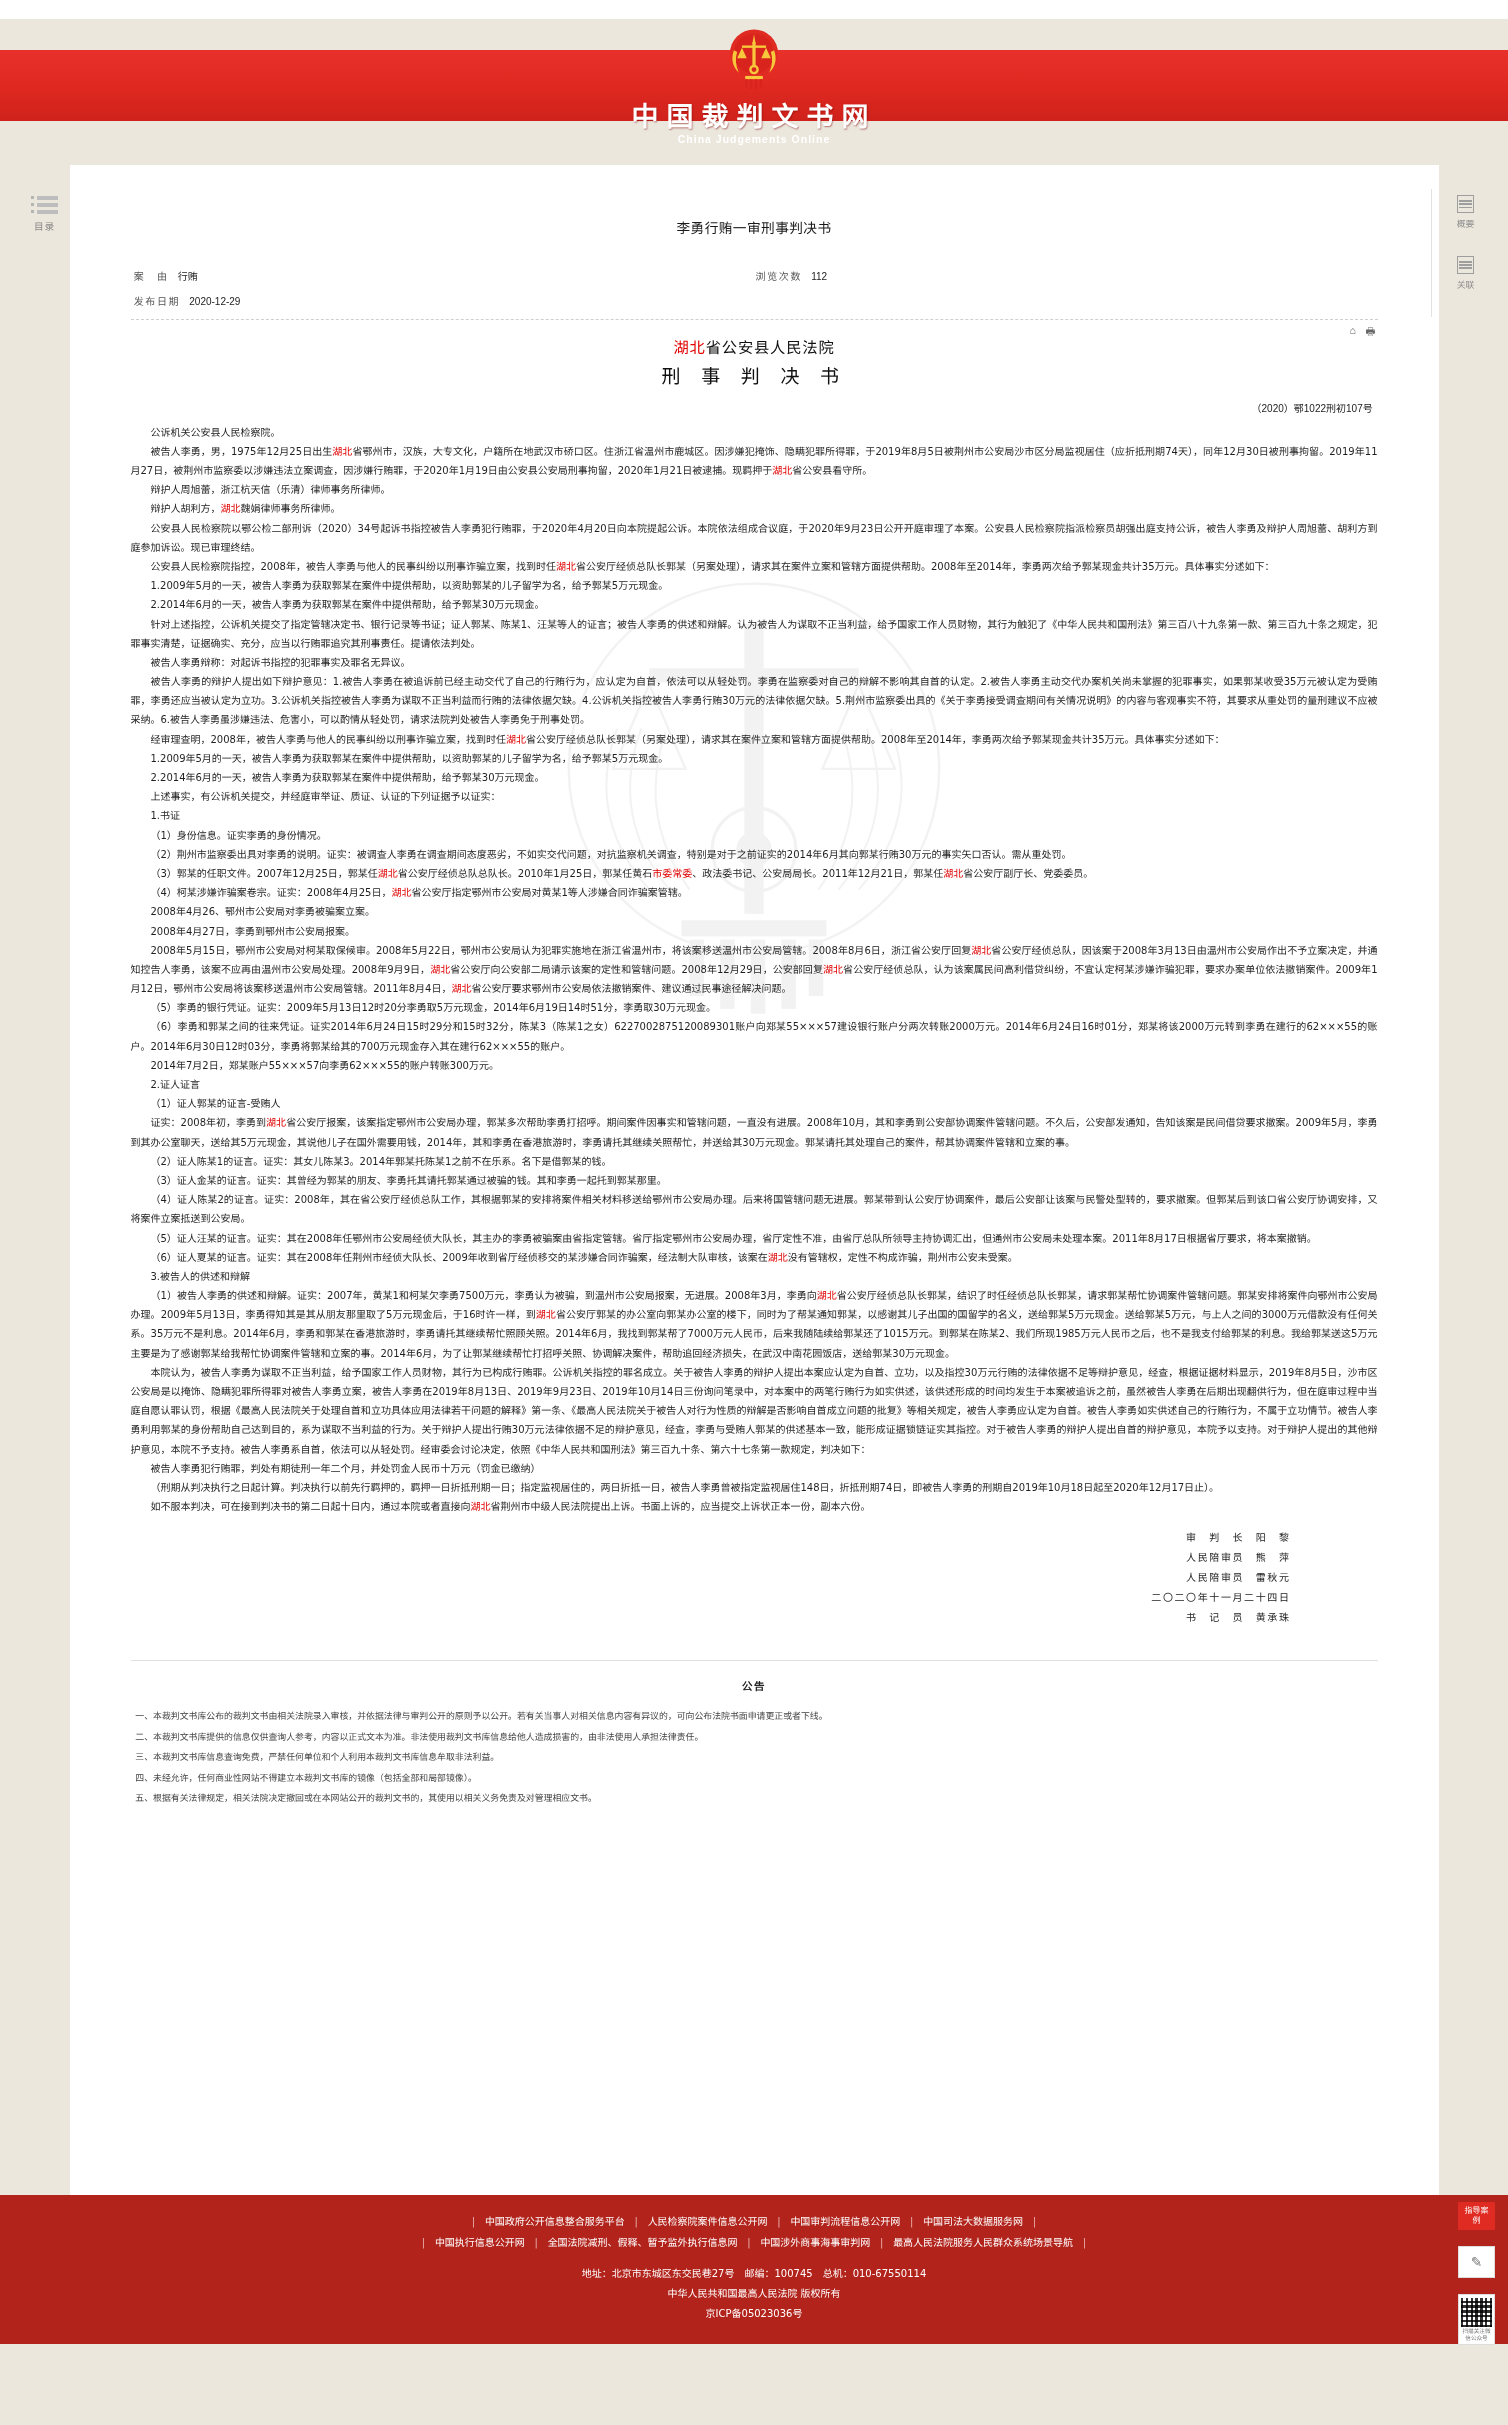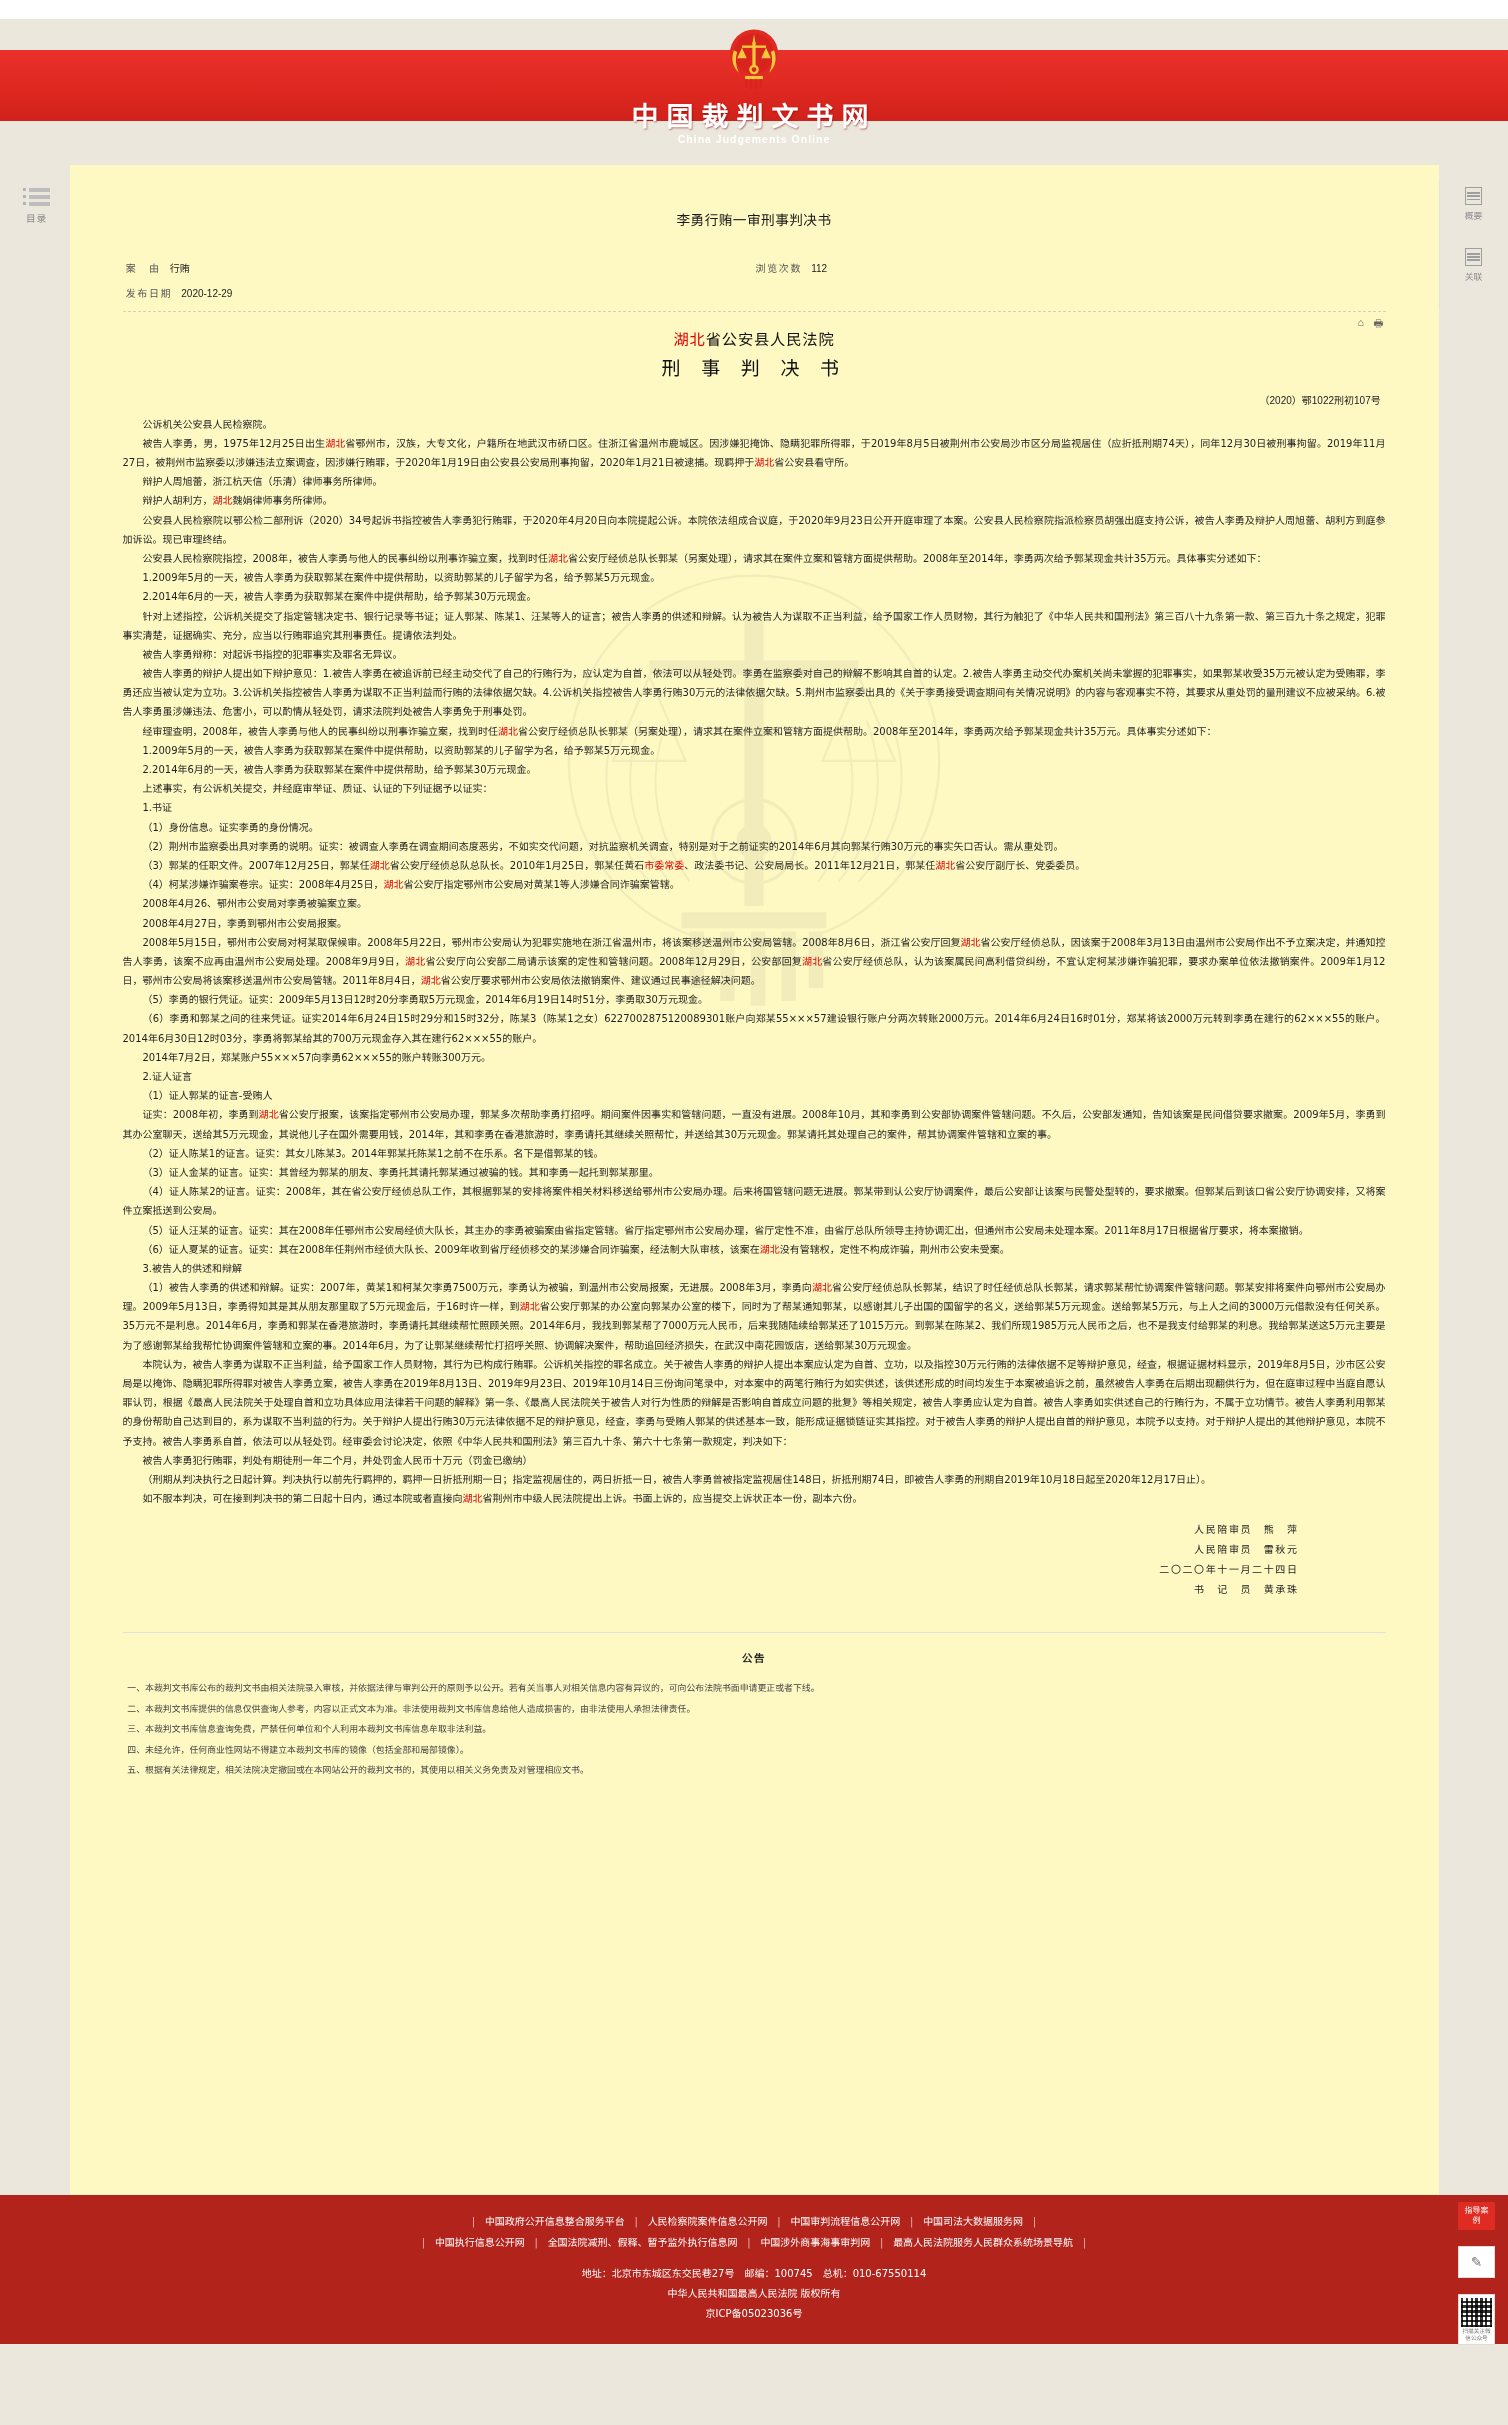--- a/index.html
+++ b/index.html
@@ -73,23 +73,23 @@
     color:#fff; font-size:10.5px; letter-spacing:1px;
     font-weight:bold; margin-top:3.2px;
     font-family:"Liberation Sans",sans-serif;
   }
 
   
   .page{
     position:relative;
     width:1369px;
     margin:0 auto;
-    background:#fef9c3;
+    background:#ffffff;
     min-height:2030px;
-    padding:8px;
+    padding:16px;
   }
   .page-inner{
     position:relative;
     padding:21px 45px 32px 45px;
   }
 
   
   .toc-rail{
     position:absolute; left:-69px; top:14.5px; width:56px;
     text-align:center;
@@ -426,20 +426,21 @@
         <p>（6）证人夏某的证言。证实：其在2008年任荆州市经侦大队长、2009年收到省厅经侦移交的某涉嫌合同诈骗案，经法制大队审核，该案在<span class="hl">湖北</span>没有管辖权，定性不构成诈骗，荆州市公安未受案。</p>
         <p>3.被告人的供述和辩解</p>
         <p>（1）被告人李勇的供述和辩解。证实：2007年，黄某1和柯某欠李勇7500万元，李勇认为被骗，到温州市公安局报案，无进展。2008年3月，李勇向<span class="hl">湖北</span>省公安厅经侦总队长郭某，结识了时任经侦总队长郭某，请求郭某帮忙协调案件管辖问题。郭某安排将案件向鄂州市公安局办理。2009年5月13日，李勇得知其是其从朋友那里取了5万元现金后，于16时许一样，到<span class="hl">湖北</span>省公安厅郭某的办公室向郭某办公室的楼下，同时为了帮某通知郭某，以感谢其儿子出国的国留学的名义，送给郭某5万元现金。送给郭某5万元，与上人之间的3000万元借款没有任何关系。35万元不是利息。2014年6月，李勇和郭某在香港旅游时，李勇请托其继续帮忙照顾关照。2014年6月，我找到郭某帮了7000万元人民币，后来我随陆续给郭某还了1015万元。到郭某在陈某2、我们所现1985万元人民币之后，也不是我支付给郭某的利息。我给郭某送这5万元主要是为了感谢郭某给我帮忙协调案件管辖和立案的事。2014年6月，为了让郭某继续帮忙打招呼关照、协调解决案件，帮助追回经济损失，在武汉中南花园饭店，送给郭某30万元现金。</p>
         <p>本院认为，被告人李勇为谋取不正当利益，给予国家工作人员财物，其行为已构成行贿罪。公诉机关指控的罪名成立。关于被告人李勇的辩护人提出本案应认定为自首、立功，以及指控30万元行贿的法律依据不足等辩护意见，经查，根据证据材料显示，2019年8月5日，沙市区公安局是以掩饰、隐瞒犯罪所得罪对被告人李勇立案，被告人李勇在2019年8月13日、2019年9月23日、2019年10月14日三份询问笔录中，对本案中的两笔行贿行为如实供述，该供述形成的时间均发生于本案被追诉之前，虽然被告人李勇在后期出现翻供行为，但在庭审过程中当庭自愿认罪认罚，根据《最高人民法院关于处理自首和立功具体应用法律若干问题的解释》第一条、《最高人民法院关于被告人对行为性质的辩解是否影响自首成立问题的批复》等相关规定，被告人李勇应认定为自首。被告人李勇如实供述自己的行贿行为，不属于立功情节。被告人李勇利用郭某的身份帮助自己达到目的，系为谋取不当利益的行为。关于辩护人提出行贿30万元法律依据不足的辩护意见，经查，李勇与受贿人郭某的供述基本一致，能形成证据锁链证实其指控。对于被告人李勇的辩护人提出自首的辩护意见，本院予以支持。对于辩护人提出的其他辩护意见，本院不予支持。被告人李勇系自首，依法可以从轻处罚。经审委会讨论决定，依照《中华人民共和国刑法》第三百九十条、第六十七条第一款规定，判决如下：</p>
         <p>被告人李勇犯行贿罪，判处有期徒刑一年二个月，并处罚金人民币十万元（罚金已缴纳）</p>
         <p>（刑期从判决执行之日起计算。判决执行以前先行羁押的，羁押一日折抵刑期一日；指定监视居住的，两日折抵一日，被告人李勇曾被指定监视居住148日，折抵刑期74日，即被告人李勇的刑期自2019年10月18日起至2020年12月17日止）。</p>
         <p>如不服本判决，可在接到判决书的第二日起十日内，通过本院或者直接向<span class="hl">湖北</span>省荆州市中级人民法院提出上诉。书面上诉的，应当提交上诉状正本一份，副本六份。</p>
       </div>
 
     <div class="sign-block" id="sign-block">
+        <div>审　判　长　阳　黎</div>
         <div>人民陪审员　熊　萍</div>
         <div>人民陪审员　雷秋元</div>
         <div>二〇二〇年十一月二十四日</div>
         <div>书　记　员　黄承珠</div>
       </div>
 
     <div class="notice-sep"></div>
     <div class="notice-title">公告</div>
     <div class="notice-list" id="notice-list">
         <div>一、本裁判文书库公布的裁判文书由相关法院录入审核，并依据法律与审判公开的原则予以公开。若有关当事人对相关信息内容有异议的，可向公布法院书面申请更正或者下线。</div>

